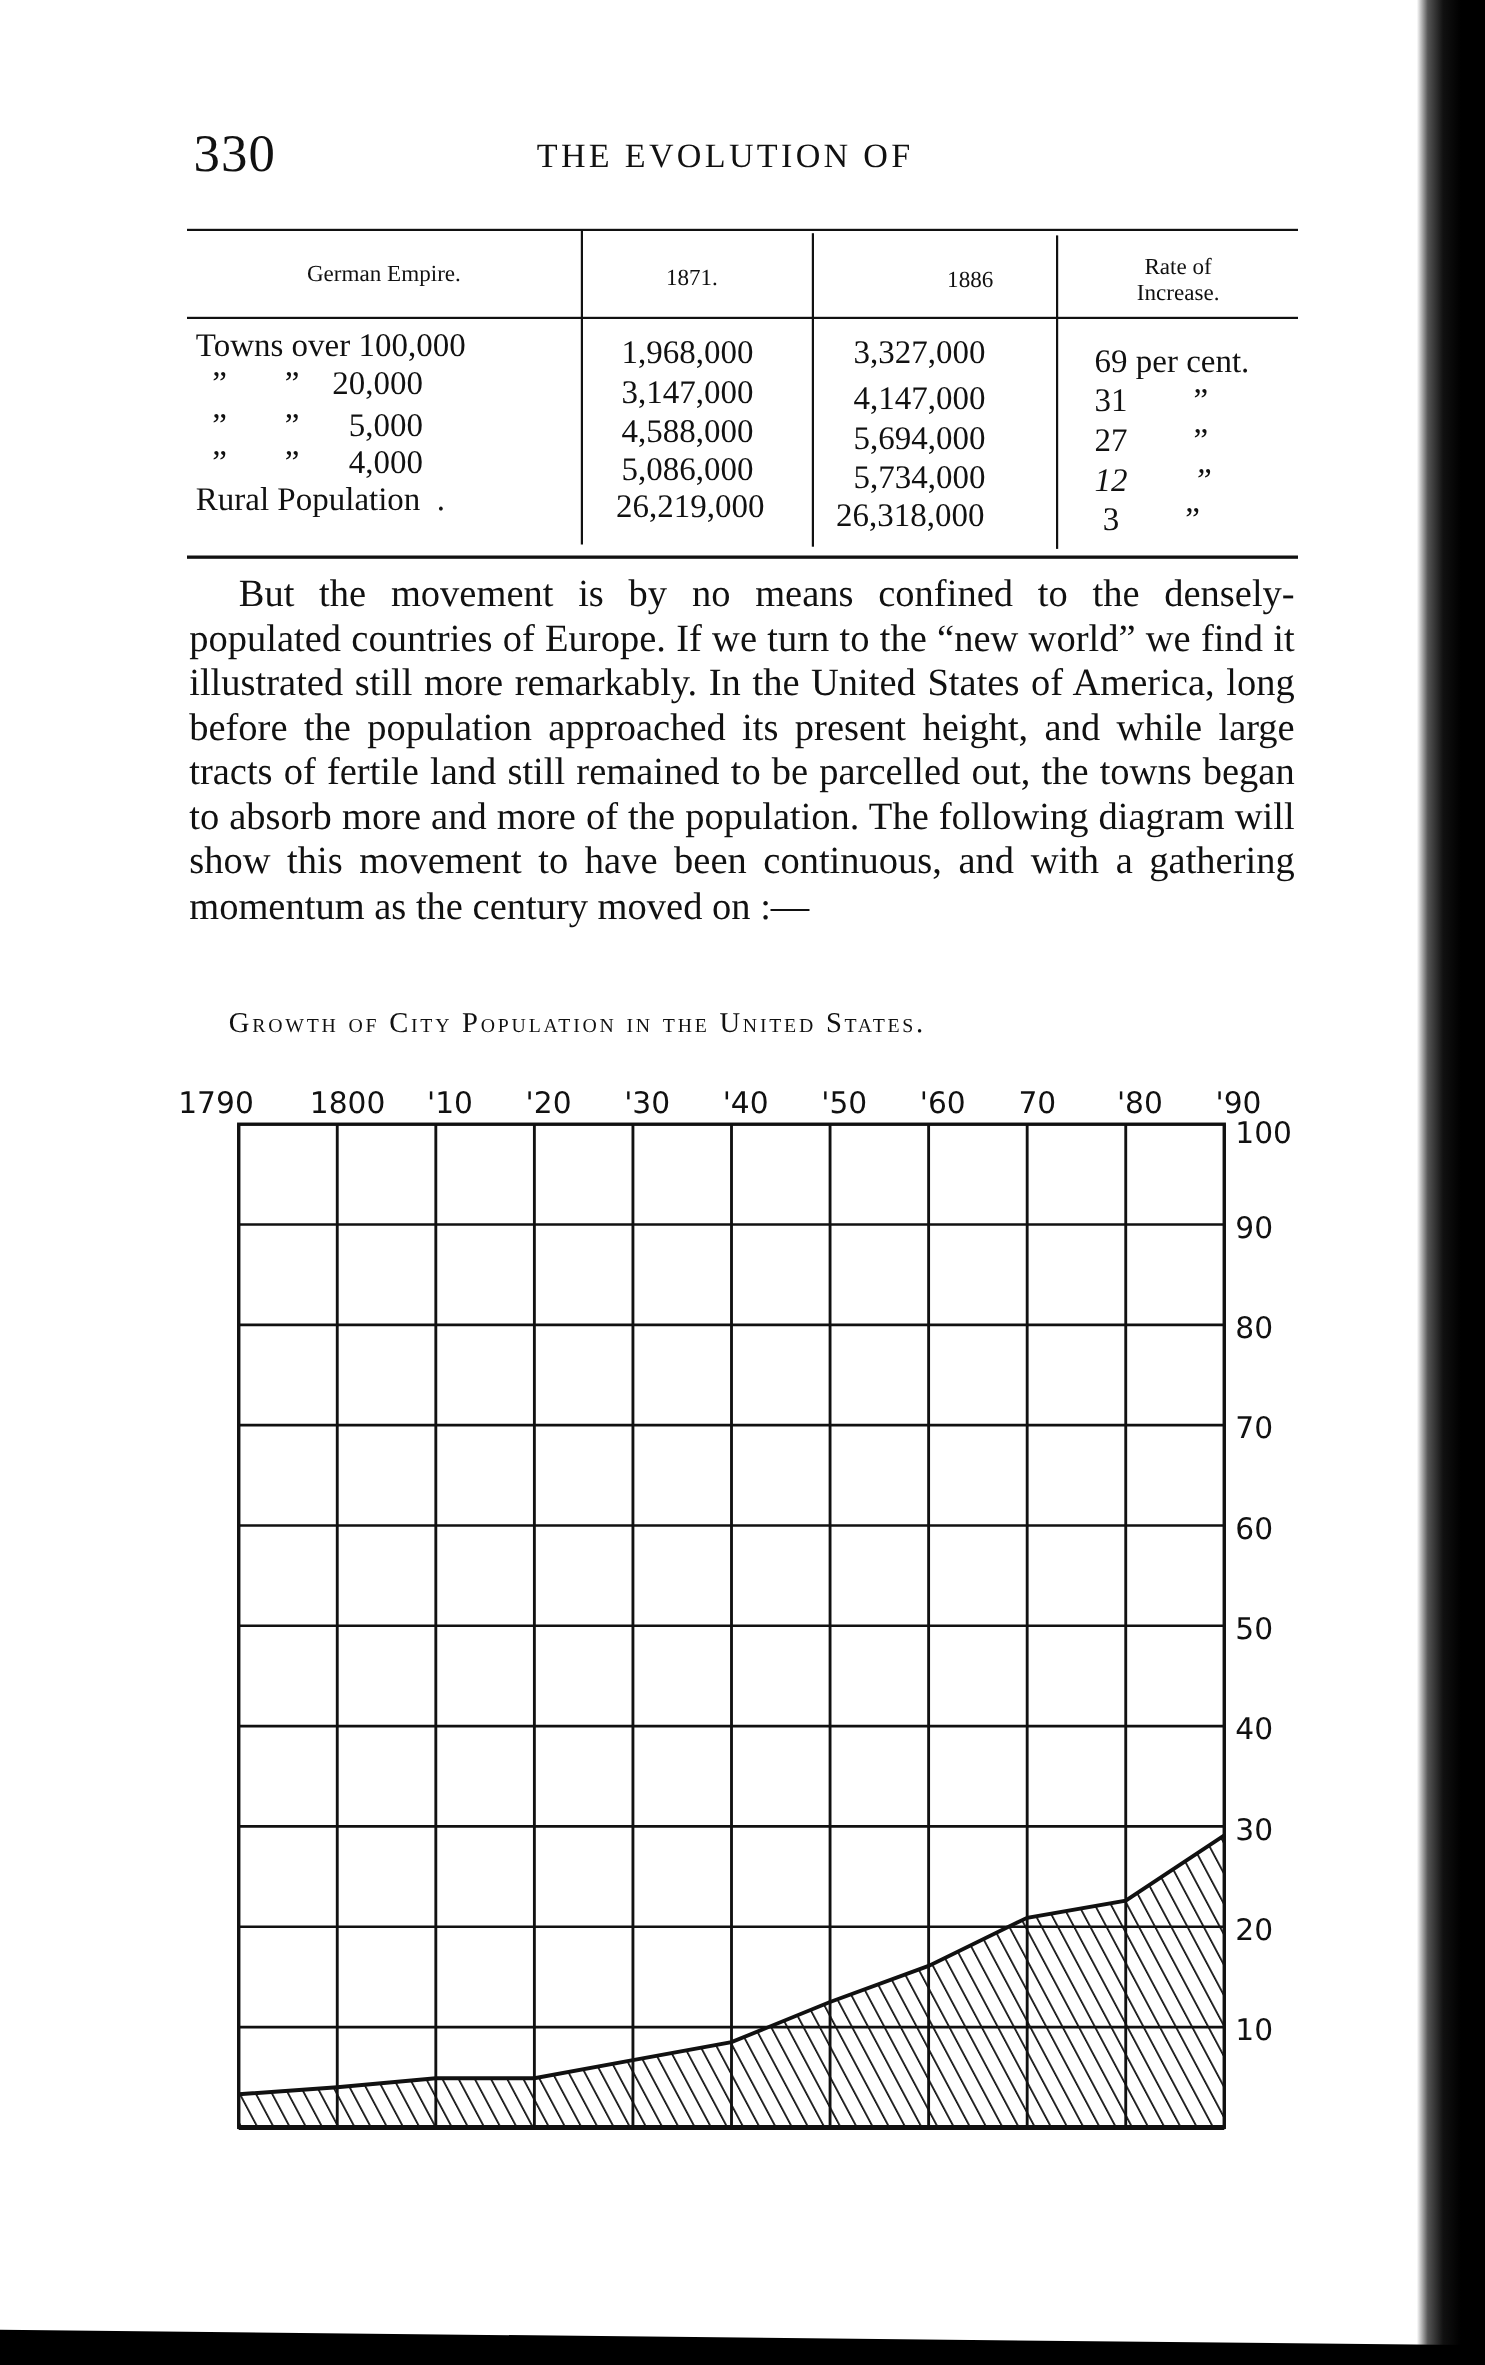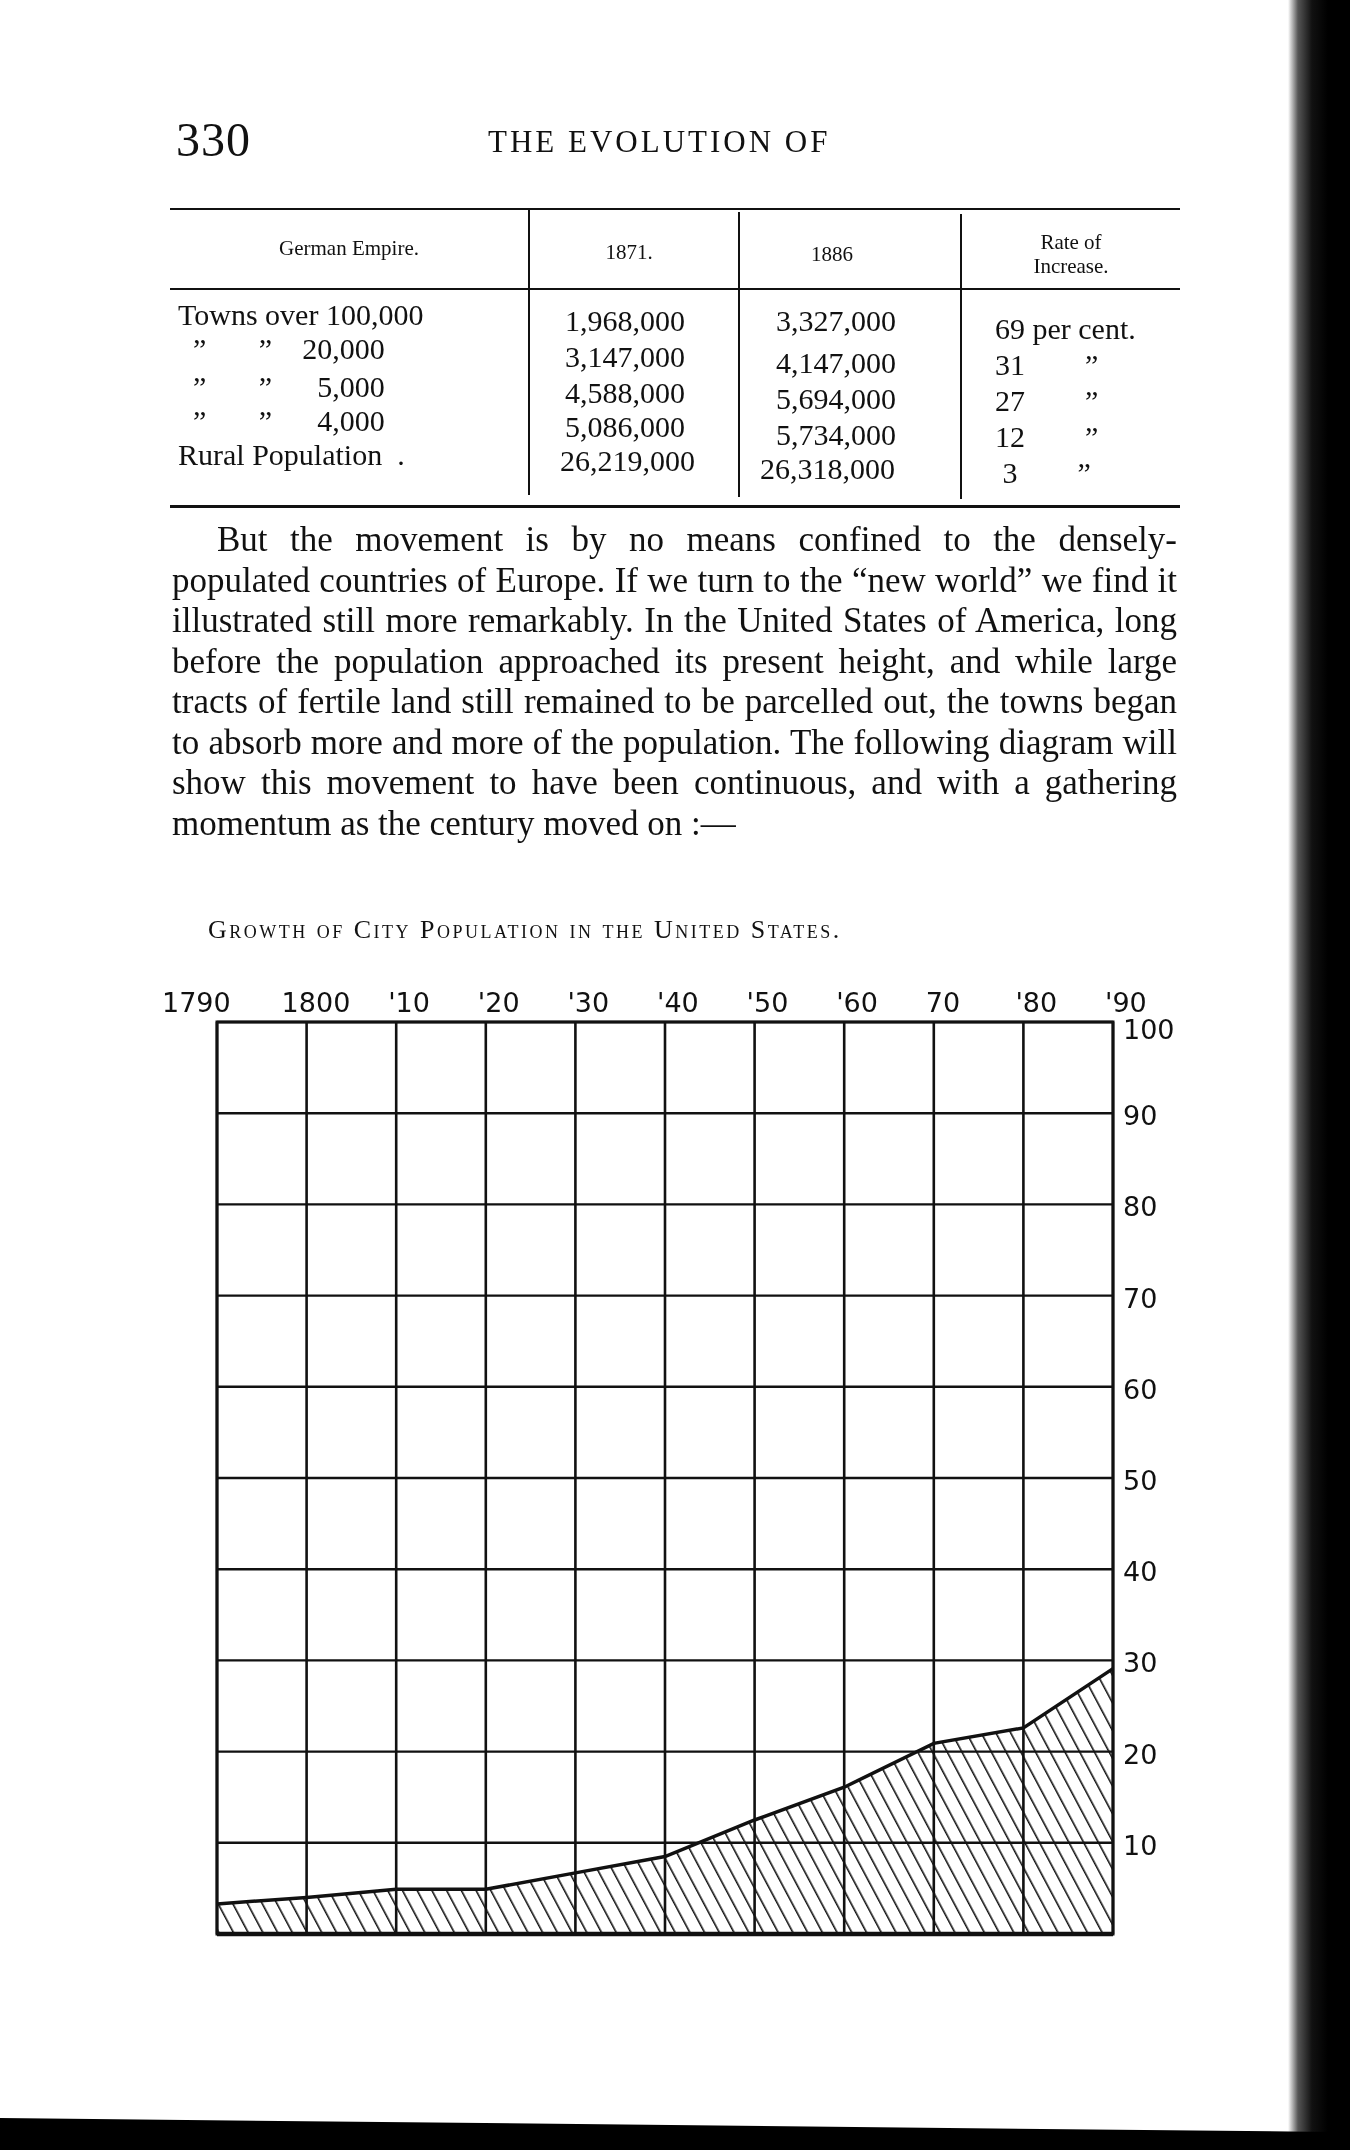--- a/index.html
+++ b/index.html
@@ -42,21 +42,21 @@
 <div id="table" class="abs">
   <div class="rule" style="left:0;top:8px;width:1010px;height:2px;"></div>
   <div class="rule" style="left:0;top:88px;width:1010px;height:2px;"></div>
   <div class="rule" style="left:0;top:305px;width:1010px;height:3px;"></div>
   <div class="rule" style="left:358px;top:10px;width:2px;height:285px;"></div>
   <div class="rule" style="left:568px;top:12px;width:2px;height:285px;"></div>
   <div class="rule" style="left:790px;top:14px;width:2px;height:285px;"></div>
 
   <div class="th" style="left:0;top:36px;width:358px;">German Empire.</div>
   <div class="th" style="left:360px;top:40px;width:198px;">1871.</div>
-  <div class="th" style="left:552px;top:42px;width:220px;">1886</div>
+  <div class="th" style="left:602px;top:42px;width:220px;">1886</div>
   <div class="th" style="left:792px;top:30px;width:218px;">Rate of</div>
   <div class="th" style="left:792px;top:54px;width:218px;">Increase.</div>
 
   <div>
     <div class="td" style="left:8px;top:98px;">Towns over 100,000</div>
     <div class="td" style="left:395px;top:104px;">1,968,000</div>
     <div class="td" style="left:606px;top:104px;">3,327,000</div>
     <div class="td" style="left:825px;top:112px;">69 per cent.</div>
   </div>
   <div>
@@ -68,21 +68,21 @@
   <div>
     <div class="td" style="left:8px;top:170px;">  ”       ”      5,000</div>
     <div class="td" style="left:395px;top:176px;">4,588,000</div>
     <div class="td" style="left:606px;top:182px;">5,694,000</div>
     <div class="td" style="left:825px;top:184px;">27        ”</div>
   </div>
   <div>
     <div class="td" style="left:8px;top:204px;">  ”       ”      4,000</div>
     <div class="td" style="left:395px;top:210px;">5,086,000</div>
     <div class="td" style="left:606px;top:218px;">5,734,000</div>
-    <div class="td" style="left:825px;top:220px;">12        ”</div>
+    <div class="td" style="left:825px;top:220px;font-style:italic;">12        ”</div>
   </div>
   <div>
     <div class="td" style="left:8px;top:238px;">Rural Population  .</div>
     <div class="td" style="left:390px;top:244px;">26,219,000</div>
     <div class="td" style="left:590px;top:252px;">26,318,000</div>
     <div class="td" style="left:825px;top:256px;"> 3        ”</div>
   </div>
 </div>
 
 <div id="prose" class="abs">

